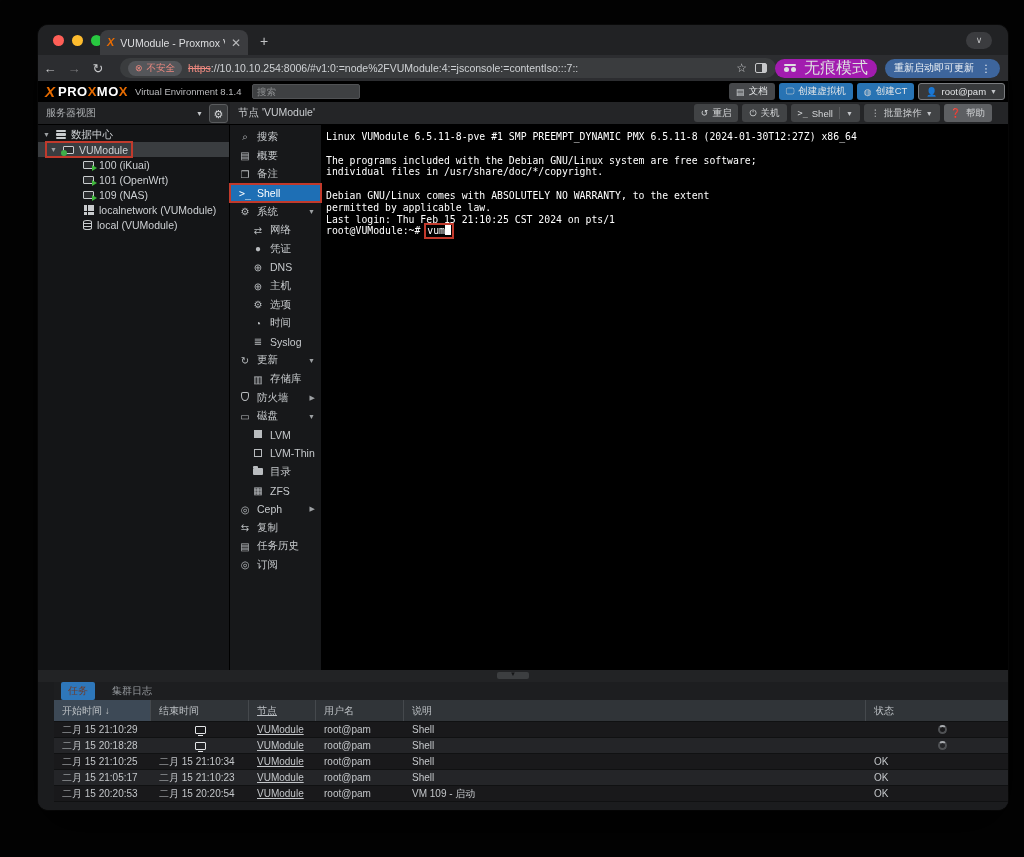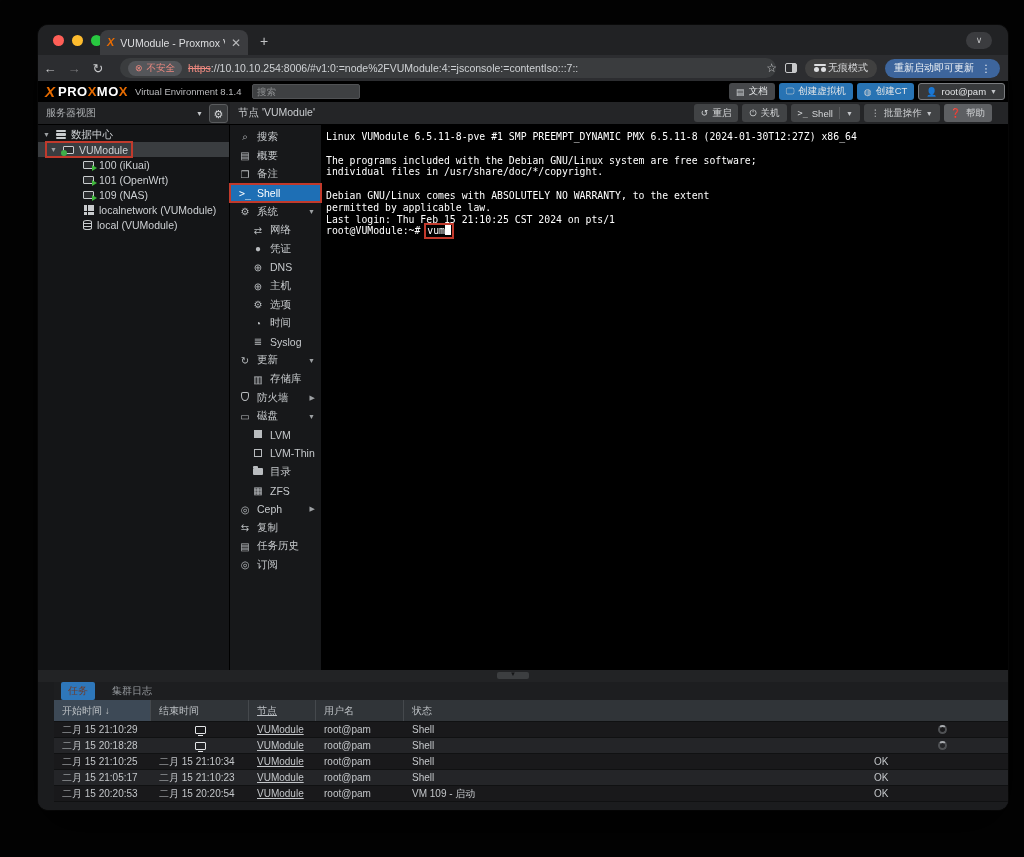--- a/index.html
+++ b/index.html
@@ -36,22 +36,22 @@
   .sec-chip { background:#54565a; border-radius:8px; height:15px; display:flex; align-items:center;
               gap:4px; padding:0 7px; }
   .sec-chip .xcirc { color:#ef8a80; font-size:9px; }
   .sec-chip .sec-txt { color:#ef8a80; font-size:9.5px; }
   .url { font-size:10.5px; color:#cfd2d5; white-space:nowrap; overflow:hidden; }
   .url .scheme { color:#ef8a80; text-decoration:line-through; }
   .tb-right { position:absolute; right:0; top:0; height:26px; display:flex; align-items:center; gap:8px; padding-right:8px; }
   .star { color:#c7c8ca; font-size:12px; }
   .sidepanel-ic { width:12px; height:10px; border:1.5px solid #c7c8ca; border-radius:2px; position:relative; }
   .sidepanel-ic::after { content:""; position:absolute; right:0; top:0; width:4px; height:100%; background:#c7c8ca; }
-  .incog { background:#404040; border-radius:10px; height:19px; display:flex; align-items:center; gap:2px;
-           padding:0 9px; color:#dddee0; font-size:10px; }
+  .incog { background:#a21caf; border-radius:10px; height:19px; display:flex; align-items:center; gap:8px;
+           padding:0 9px; color:#dddee0; font-size:16px; }
   .incog-ic { width:12px; height:8px; position:relative; }
   .incog-ic::before { content:""; position:absolute; left:0; right:0; top:0; height:2px; background:#dddee0; border-radius:1px; }
   .incog-ic::after { content:""; position:absolute; left:0; top:3px; width:5px; height:5px; border-radius:50%;
                      background:#dddee0; box-shadow:7px 0 0 #dddee0; }
   .update-pill { background:#3d659c; border-radius:10px; height:19px; display:flex; align-items:center;
                  gap:7px; padding:0 9px; color:#f0f3f6; font-size:10px; white-space:nowrap; }
   .update-pill .dots { font-size:10px; }
 
   
   .app { position:absolute; left:0; top:56px; width:970px; height:729px; background:#1b1c1e; }
@@ -455,20 +455,21 @@
       <div class="tasks">
         <div class="task-tabs">
           <span class="ttab active">任务</span>
           <span class="ttab idle">集群日志</span>
         </div>
         <div class="ghead">
           <span class="gcell c1 sorted">开始时间 ↓</span>
           <span class="gcell c2">结束时间</span>
           <span class="gcell c3">节点</span>
           <span class="gcell c4">用户名</span>
+          <span class="gcell c5">说明</span>
           <span class="gcell c6">状态</span>
         </div>
         <div class="grow odd">
           <span class="rcell c1">二月 15 21:10:29</span>
           <span class="rcell c2 center">
               <span class="tmon"></span>
             </span>
           <span class="rcell c3">VUModule</span>
           <span class="rcell c4">root@pam</span>
           <span class="rcell c5">Shell</span>

